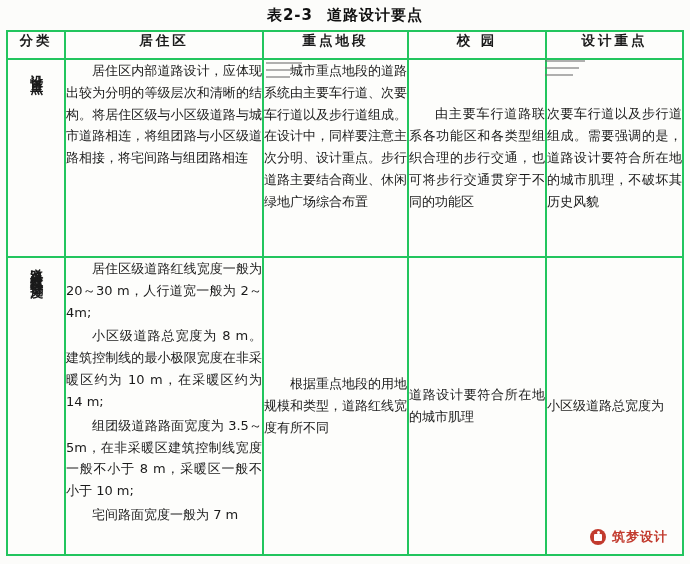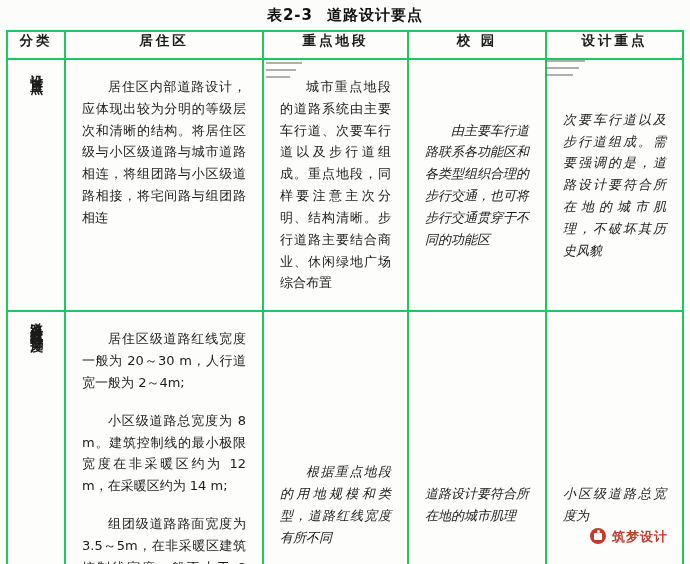--- a/index.html
+++ b/index.html
@@ -76,24 +76,23 @@
   }
   td.cell {
     font-size: 13px;
     line-height: 1.68;
     padding: 10px 9px 10px 10px;
     text-align: justify;
     text-justify: inter-ideograph;
   }
   td.cell.mid {
     vertical-align: middle;
-    font-style: italic;
   }
   td.cell p {
-    margin: 16px;
+    margin: 0;
     text-indent: 2em;
   }
   td.cell p.noind {
     text-indent: 0;
   }
   td.cell p + p {
     margin-top: 2px;
   }
   .r1 td { height: 196px; }
   .r2 td { height: 296px; }
@@ -110,20 +109,21 @@
   .m4 { left: 545px; top: 60px; width: 40px; height: 2px; }
   .m5 { left: 545px; top: 67px; width: 34px; height: 2px; }
   .m6 { left: 545px; top: 74px; width: 28px; height: 2px; }
 
   
   .watermark {
     position: absolute;
     right: 22px;
     bottom: 18px;
     display: flex;
+    align-items: center;
     gap: 6px;
     color: #c23b2e;
     font-size: 13px;
     font-weight: bold;
     letter-spacing: 1px;
     margin-top: 8px;
   }
   .wm-badge {
     width: 16px;
     height: 16px;
@@ -181,36 +181,36 @@
     </thead>
     <tbody>
       <tr class="r1">
         <td class="rowhead">
           <span class="vert">设计重点</span>
         </td>
         <td class="cell">
           <p>居住区内部道路设计，应体现出较为分明的等级层次和清晰的结构。将居住区级与小区级道路与城市道路相连，将组团路与小区级道路相接，将宅间路与组团路相连</p>
         </td>
         <td class="cell">
-          <p>城市重点地段的道路系统由主要车行道、次要车行道以及步行道组成。重点地段，同样要注意主次分明、结构清晰。步行道路主要结合商业、休闲绿地广场综合布置</p>
+          <p>城市重点地段的道路系统由主要车行道、次要车行道以及步行道组成。在设计中，同样要注意主次分明、设计重点。步行道路主要结合商业、休闲绿地广场综合布置</p>
         </td>
         <td class="cell mid">
           <p>由主要车行道路联系各功能区和各类型组织合理的步行交通，也可将步行交通贯穿于不同的功能区</p>
         </td>
         <td class="cell mid">
           <p class="noind">次要车行道以及步行道组成。需要强调的是，道路设计要符合所在地的城市肌理，不破坏其历史风貌</p>
         </td>
       </tr>
       <tr class="r2">
         <td class="rowhead">
           <span class="vert">道路分级及红线宽度</span>
         </td>
         <td class="cell">
           <p>居住区级道路红线宽度一般为 20～30 m，人行道宽一般为 2～4m;</p>
-          <p>小区级道路总宽度为 8 m。建筑控制线的最小极限宽度在非采暖区约为 12 m，在采暖区约为 14 m;</p>
+          <p>小区级道路总宽度为 8 m。建筑控制线的最小极限宽度在非采暖区约为 10 m，在采暖区约为 14 m;</p>
           <p>组团级道路路面宽度为 3.5～5m，在非采暖区建筑控制线宽度一般不小于 8 m，采暖区一般不小于 10 m;</p>
           <p>宅间路面宽度一般为 7 m</p>
         </td>
         <td class="cell mid">
           <p>根据重点地段的用地规模和类型，道路红线宽度有所不同</p>
         </td>
         <td class="cell mid">
           <p class="noind">道路设计要符合所在地的城市肌理</p>
         </td>
         <td class="cell mid">

